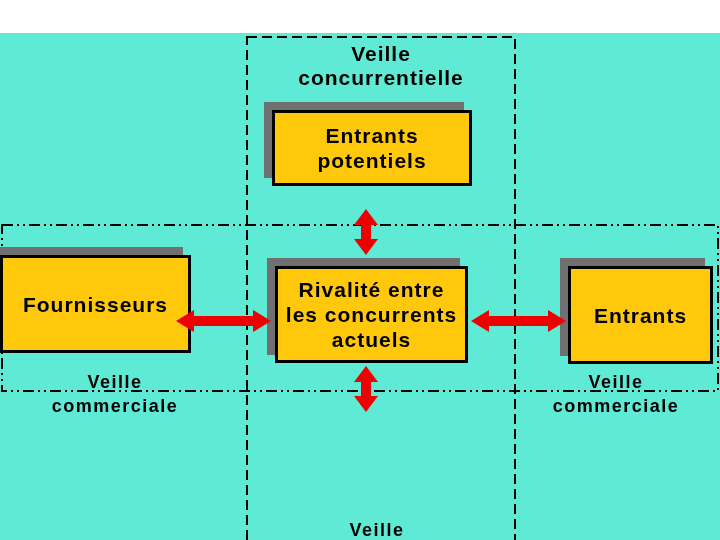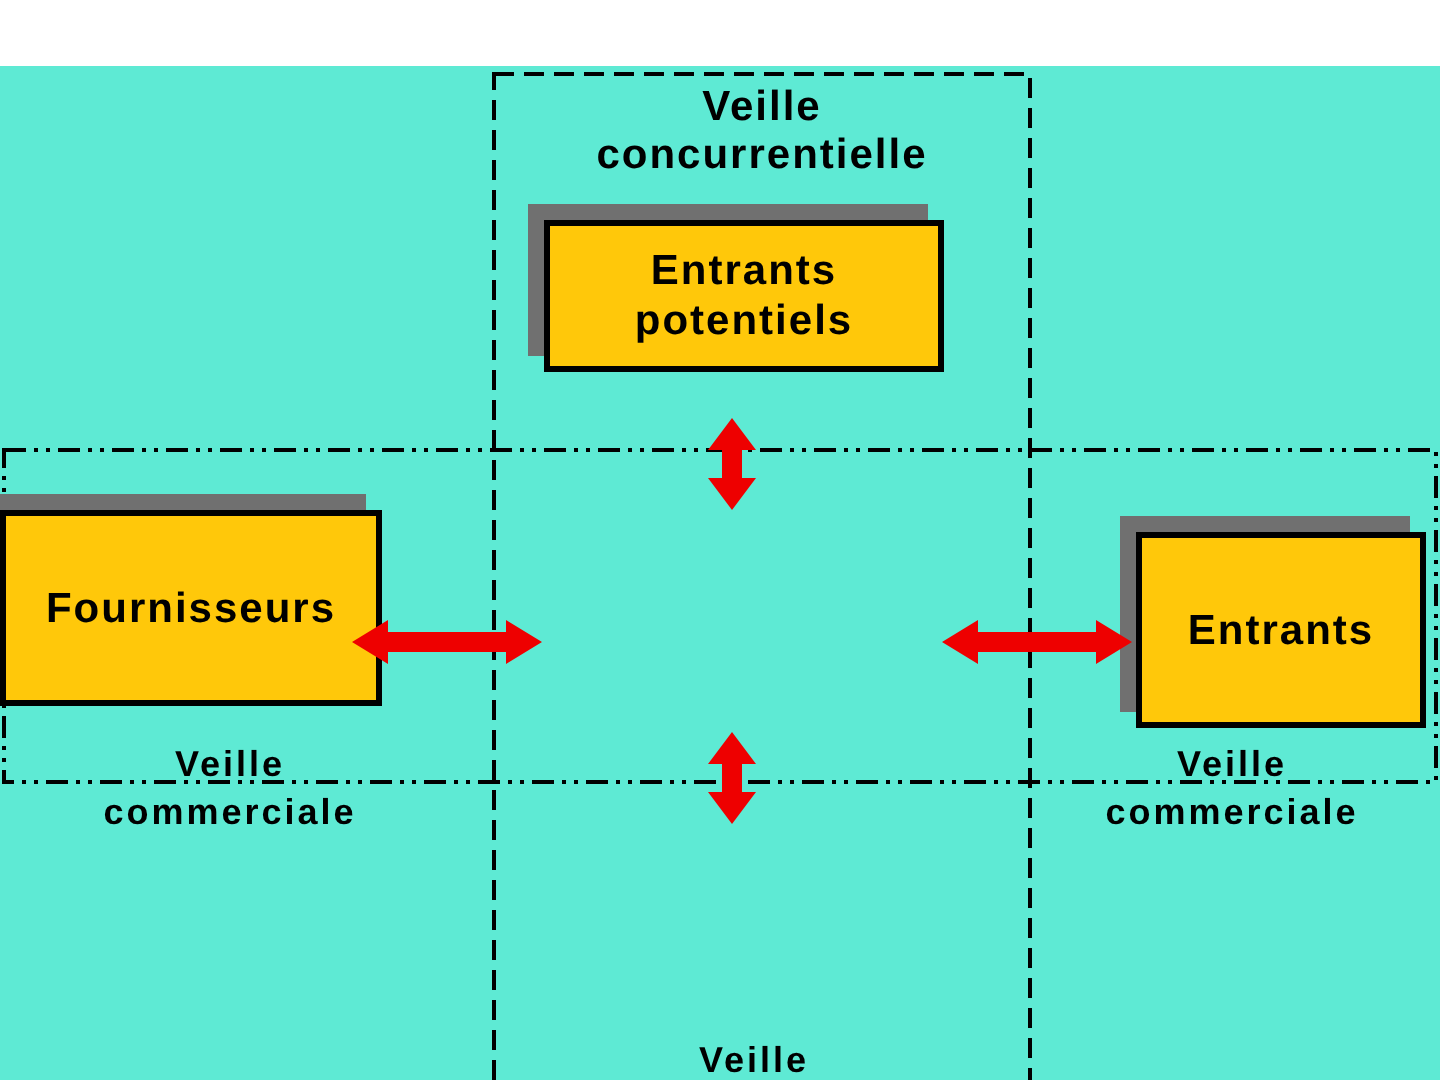--- a/index.html
+++ b/index.html
@@ -61,20 +61,25 @@
 
   <div class="node" id="box-entrants">
     <span>Entrants
 potentiels</span>
   </div>
 
   <div class="node" id="box-fournisseurs">
     <span>Fournisseurs</span>
   </div>
 
+  <div class="node" id="box-rivalite">
+    <span>Rivalité entre
+les concurrents
+actuels</span>
+  </div>
 
   <div class="node" id="box-clients">
     <span>Entrants</span>
   </div>
 
 
   <svg class="layer arrows" viewBox="0 0 720 540">
     <polygon points="366,176 378,192 371,192 371,206 378,206 366,222 354,206 361,206 361,192 354,192" fill="#EE0000"></polygon>
     <polygon points="366,333 378,349 371,349 371,363 378,363 366,379 354,363 361,363 361,349 354,349" fill="#EE0000"></polygon>
     <polygon points="176,288 194,277 194,283 253,283 253,277 271,288 253,299 253,293 194,293 194,299" fill="#EE0000"></polygon>

